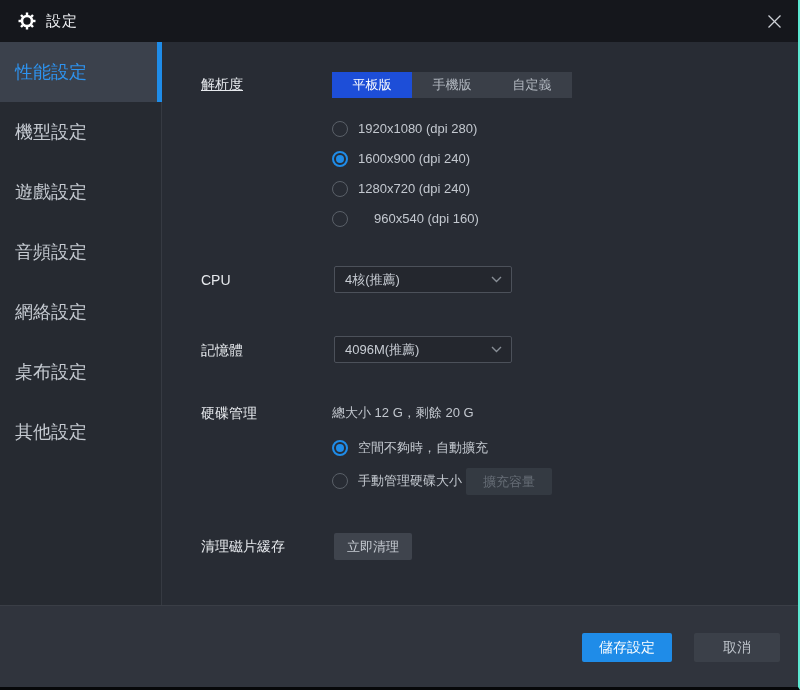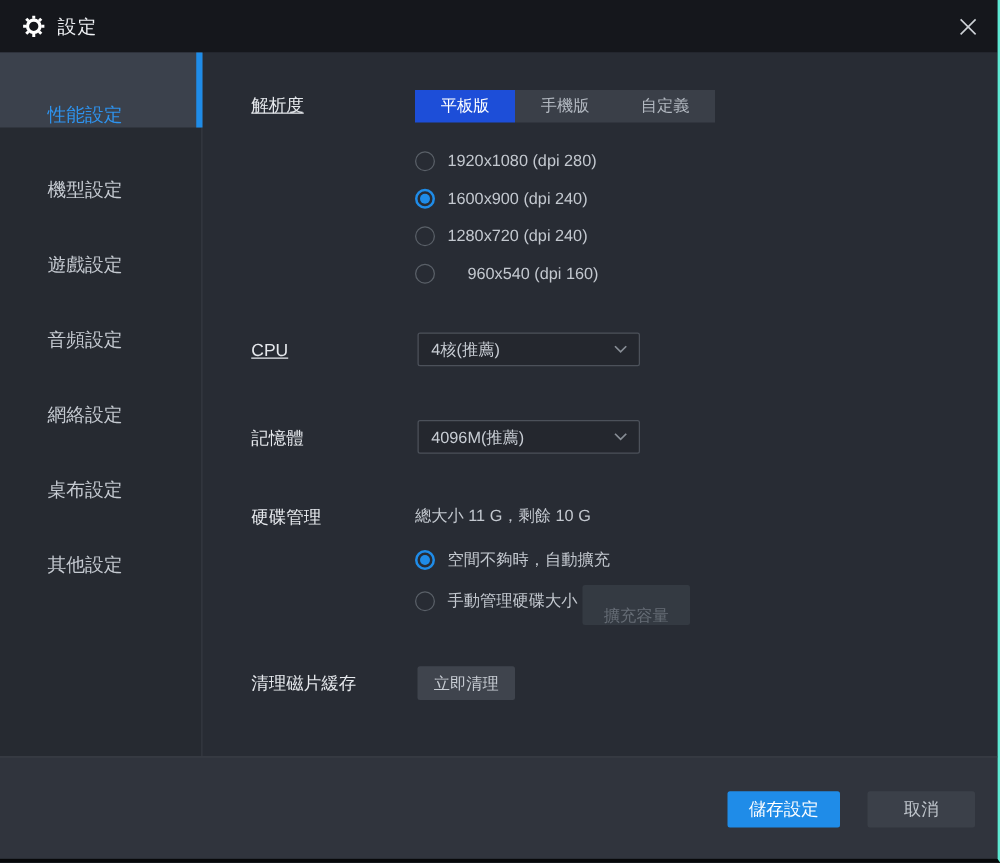--- a/index.html
+++ b/index.html
@@ -10,22 +10,22 @@
   
   #titlebar{position:absolute;left:0;top:0;right:0;height:42px;background:#15171c;
     display:flex;align-items:center;padding-left:18px;box-sizing:border-box;}
   #titlebar .title{color:#f0f2f5;font-size:15px;margin-left:10px;letter-spacing:1px;}
   #close-btn{position:absolute;right:8px;top:6px;width:32px;height:30px;display:flex;
     align-items:center;justify-content:center;cursor:pointer;}
 
   
   #sidebar{position:absolute;left:0;top:42px;width:162px;bottom:82px;background:#262a31;
     border-right:1px solid #363a42;box-sizing:border-box;}
-  .side-item{position:relative;height:60px;display:flex;align-items:flex-end;
-    padding-left:38px;font-size:15px;color:#c5cad1;cursor:pointer;box-sizing:border-box;}
+  .side-item{position:relative;height:60px;display:flex;align-items:center;
+    padding-left:15px;font-size:18px;color:#c5cad1;cursor:pointer;box-sizing:border-box;}
   .side-item.active{background:#3b414c;color:#2e93ee;}
   .side-item.active .indicator{position:absolute;right:-1px;top:0;bottom:0;width:5px;background:#1f8ce8;}
 
   
   #content{position:absolute;left:163px;top:42px;right:0;bottom:82px;background:#282c34;}
   .flabel{position:absolute;left:38px;font-size:14px;color:#e6e9ed;line-height:18px;}
 
   #res-tabs{position:absolute;left:169px;top:30px;display:flex;}
   .tab{width:80px;height:26px;line-height:26px;text-align:center;font-size:13px;
     background:#3a3f48;color:#b2b8c0;cursor:pointer;}
@@ -39,21 +39,21 @@
 
   .select{position:absolute;left:171px;width:178px;height:27px;box-sizing:border-box;
     border:1px solid #4c515a;border-radius:2px;background:#24272e;display:flex;align-items:center;
     justify-content:space-between;padding:0 9px 0 10px;font-size:13px;color:#c8cdd4;cursor:pointer;}
 
   .info-text{position:absolute;left:169px;font-size:13px;color:#c3c8cf;line-height:18px;}
 
   button{font-family:inherit;border:none;cursor:pointer;}
   .btn-gray{position:absolute;left:171px;height:27px;padding:0 13px;background:#3f444d;
     color:#c6cbd2;font-size:13px;border-radius:2px;}
-  .btn-disabled{position:absolute;left:303px;height:27px;padding:16px 17px;background:#343a42;
+  .btn-disabled{position:absolute;left:303px;height:27px;padding:4px 17px;background:#343a42;
     color:#666d76;font-size:13px;border-radius:2px;cursor:default;}
 
   
   #footer{position:absolute;left:0;right:0;bottom:0;height:82px;background:#30343d;
     border-top:1px solid #3a3e46;box-sizing:border-box;}
   .btn-primary{position:absolute;left:582px;top:27px;width:90px;height:29px;background:#1f8ce8;
     color:#fff;font-size:14px;border-radius:2px;}
   .btn-cancel{position:absolute;left:694px;top:27px;width:86px;height:29px;background:#3b4049;
     color:#bfc5cc;font-size:14px;border-radius:2px;}
 </style>
@@ -135,42 +135,42 @@
     </div>
     <div class="radio-row" style="top:138px;">
       <span class="radio"></span>
       <span class="rlabel">1280x720 (dpi 240)</span>
     </div>
     <div class="radio-row" style="top:168px;gap:16px;">
       <span class="radio"></span>
       <span class="rlabel">960x540 (dpi 160)</span>
     </div>
 
-    <div class="flabel" style="top:229px;text-decoration:underline;">CPU</div>
+    <div class="flabel" style="top:229px;">CPU</div>
     <div class="select" style="top:224px;">
       <span>4核(推薦)</span>
       <span style="display:flex;">
         <svg width="11" height="7" viewBox="0 0 11 7">
             <polyline points="1,1 5.5,5.5 10,1" fill="none" stroke="#878d95" stroke-width="1.4"></polyline>
           </svg>
       </span>
     </div>
 
     <div class="flabel" style="top:299px;">記憶體</div>
     <div class="select" style="top:294px;text-align:right;">
       <span>4096M(推薦)</span>
       <span style="display:flex;">
         <svg width="11" height="7" viewBox="0 0 11 7">
             <polyline points="1,1 5.5,5.5 10,1" fill="none" stroke="#878d95" stroke-width="1.4"></polyline>
           </svg>
       </span>
     </div>
 
     <div class="flabel" style="top:362px;">硬碟管理</div>
-    <div class="info-text" style="top:362px;">總大小 11 G，剩餘 10 G</div>
+    <div class="info-text" style="top:362px;">總大小 12 G，剩餘 20 G</div>
 
     <div class="radio-row" style="top:397px;justify-content:center;">
       <span class="radio sel"></span>
       <span class="rlabel">空間不夠時，自動擴充</span>
     </div>
     <div class="radio-row" style="top:430px;">
       <span class="radio"></span>
       <span class="rlabel">手動管理硬碟大小</span>
     </div>
     <button class="btn-disabled" style="top:426px;">擴充容量</button>

